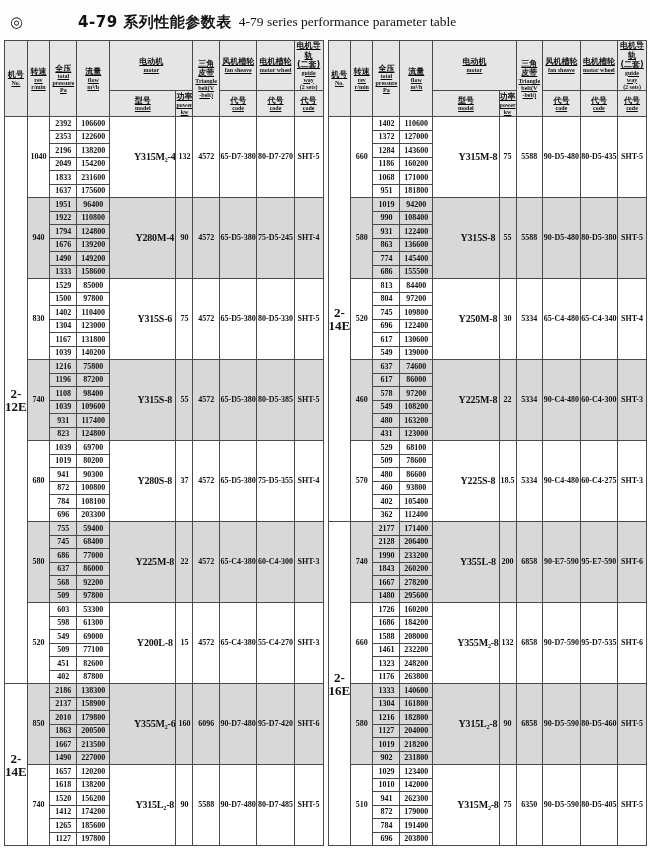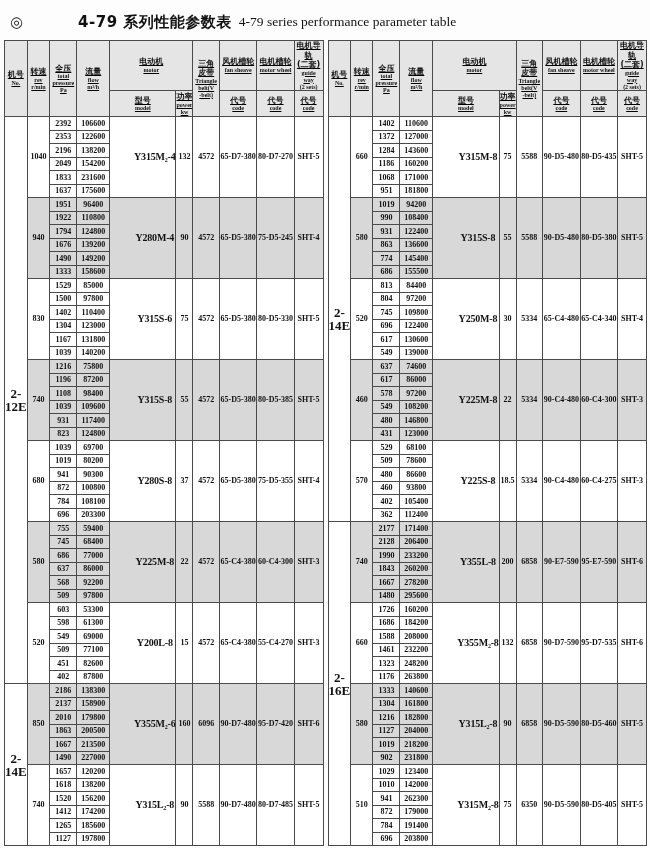--- a/index.html
+++ b/index.html
@@ -600,21 +600,21 @@
           <tr class="shade">
             <td class="num">578</td>
             <td class="num">97200</td>
           </tr>
           <tr class="shade">
             <td class="num">549</td>
             <td class="num">108200</td>
           </tr>
           <tr class="shade">
             <td class="num">480</td>
-            <td class="num">146800</td>
+            <td class="num">163200</td>
           </tr>
           <tr class="shade">
             <td class="num">431</td>
             <td class="num">123000</td>
           </tr>
           <tr>
             <td class="num" rowspan="6">570</td>
             <td class="num">529</td>
             <td class="num">68100</td>
             <td class="model" rowspan="6">Y225S-8</td>

